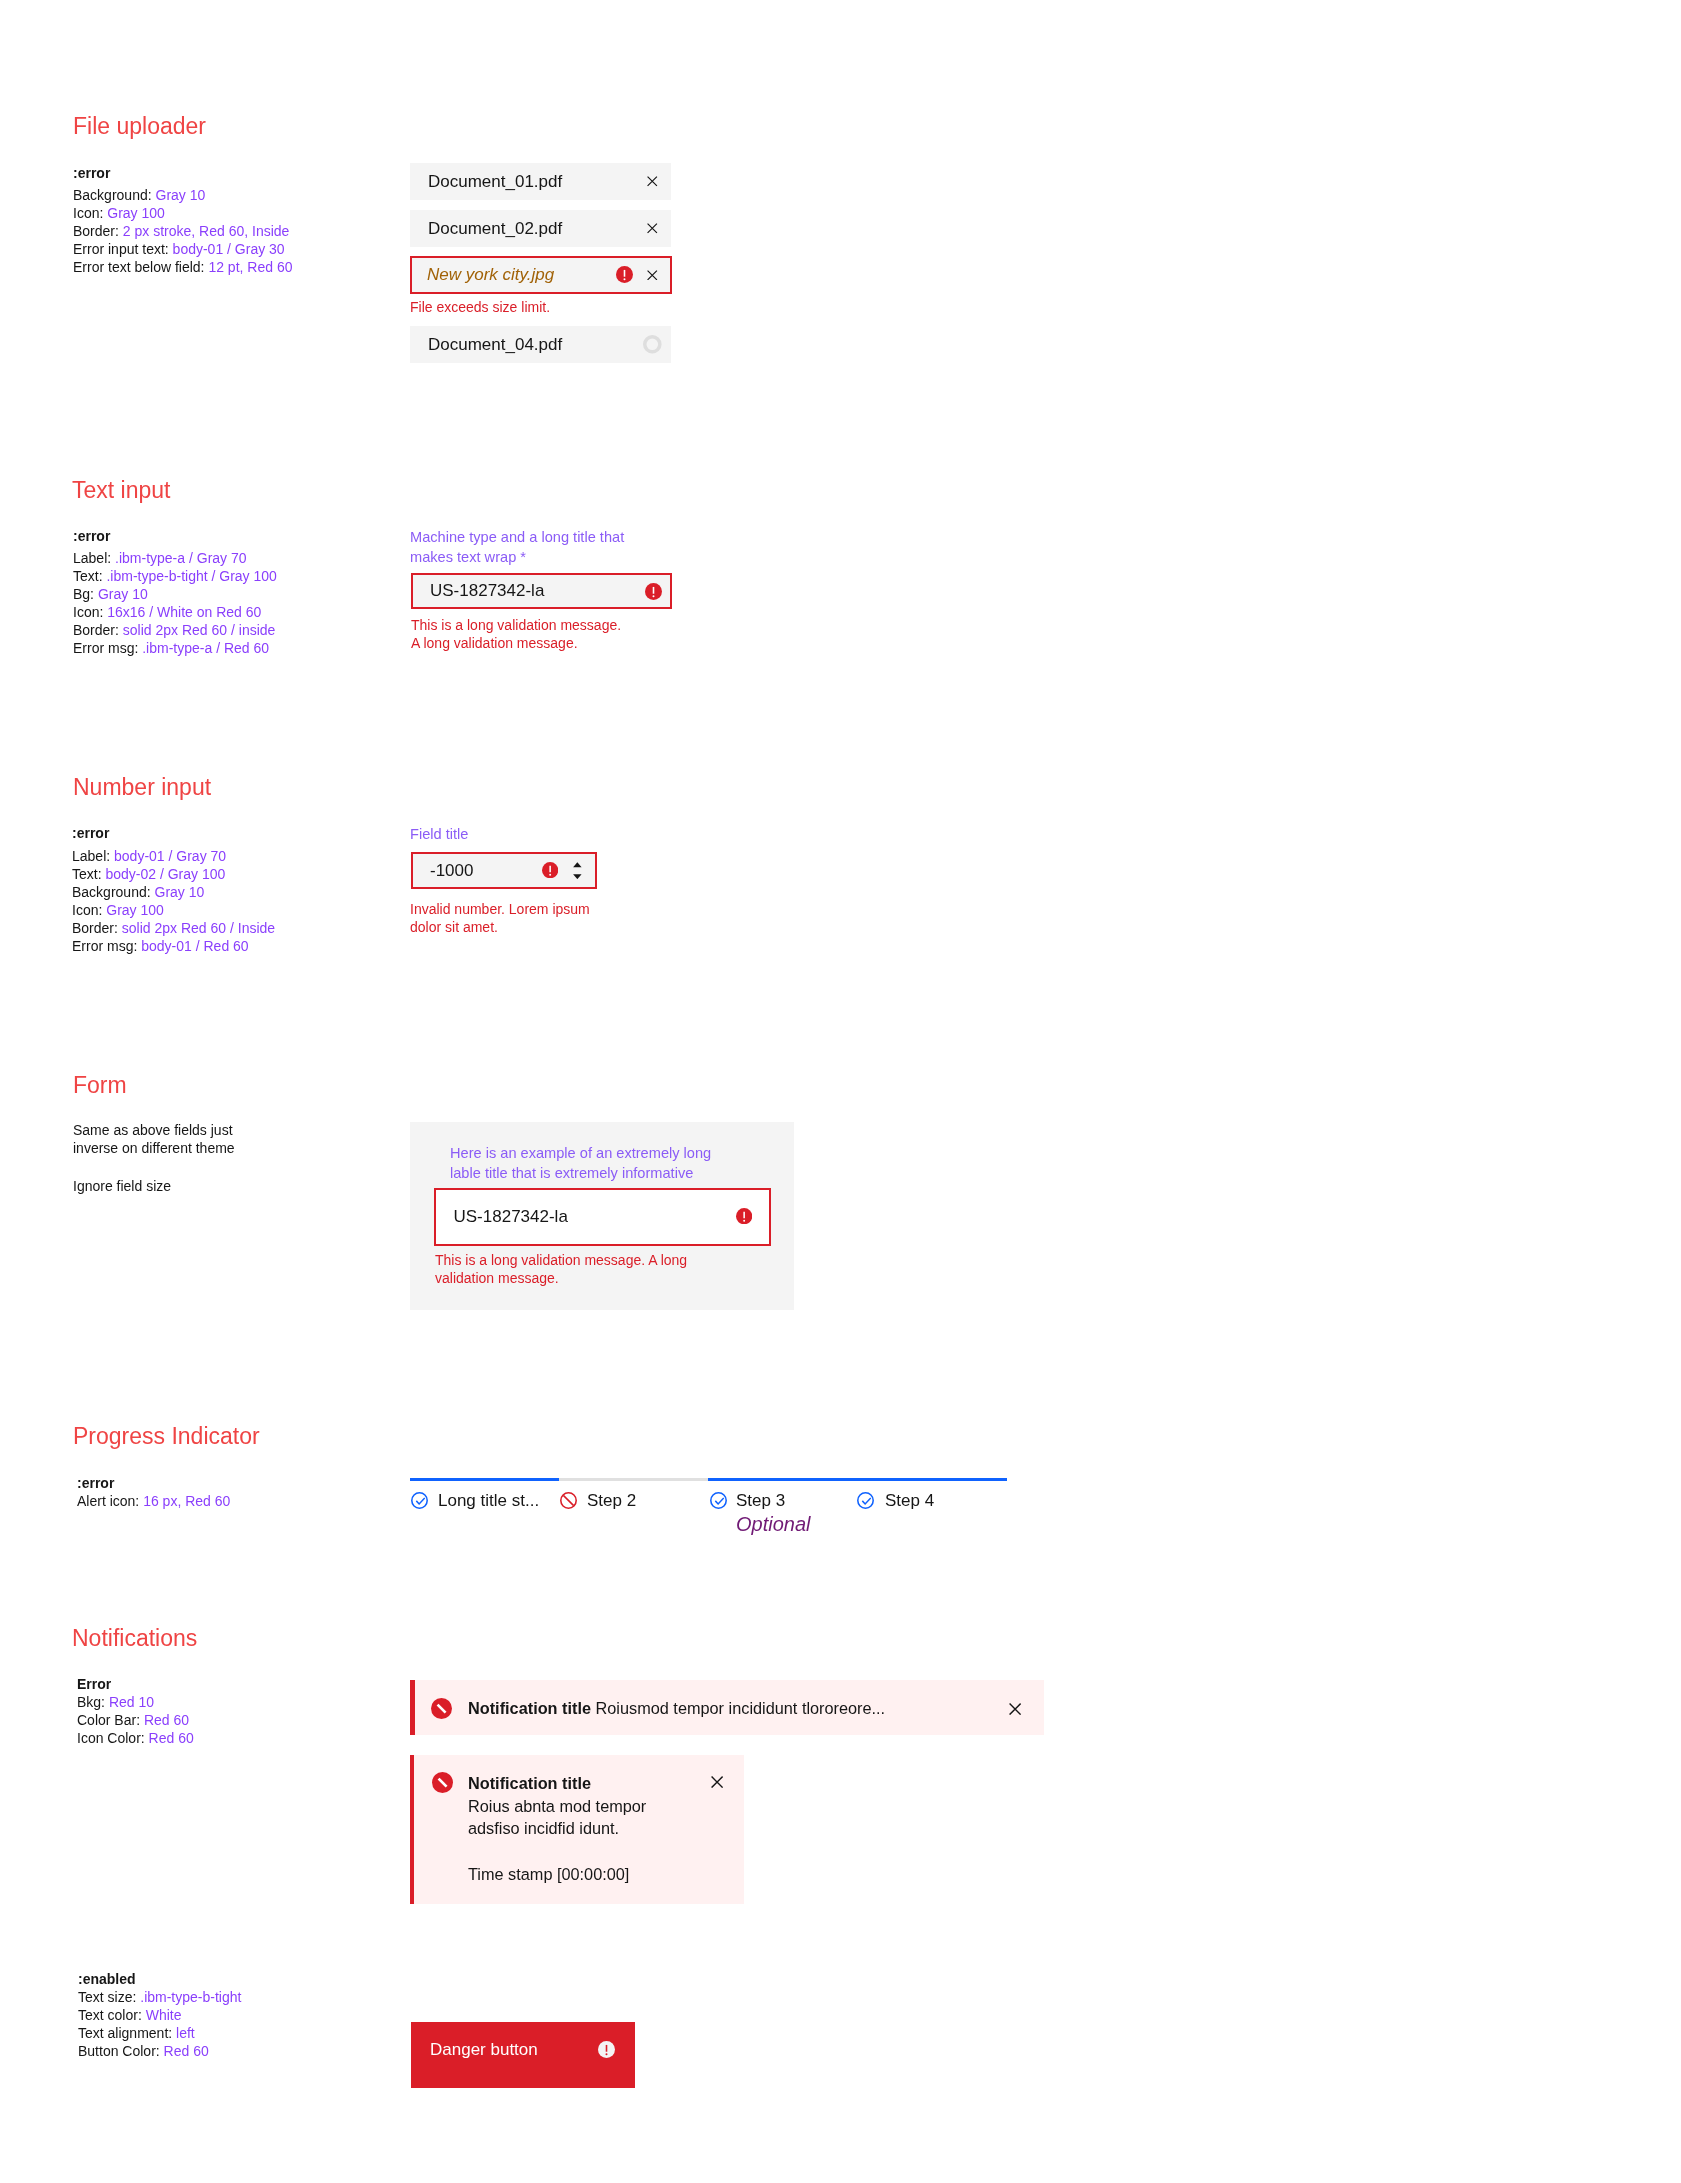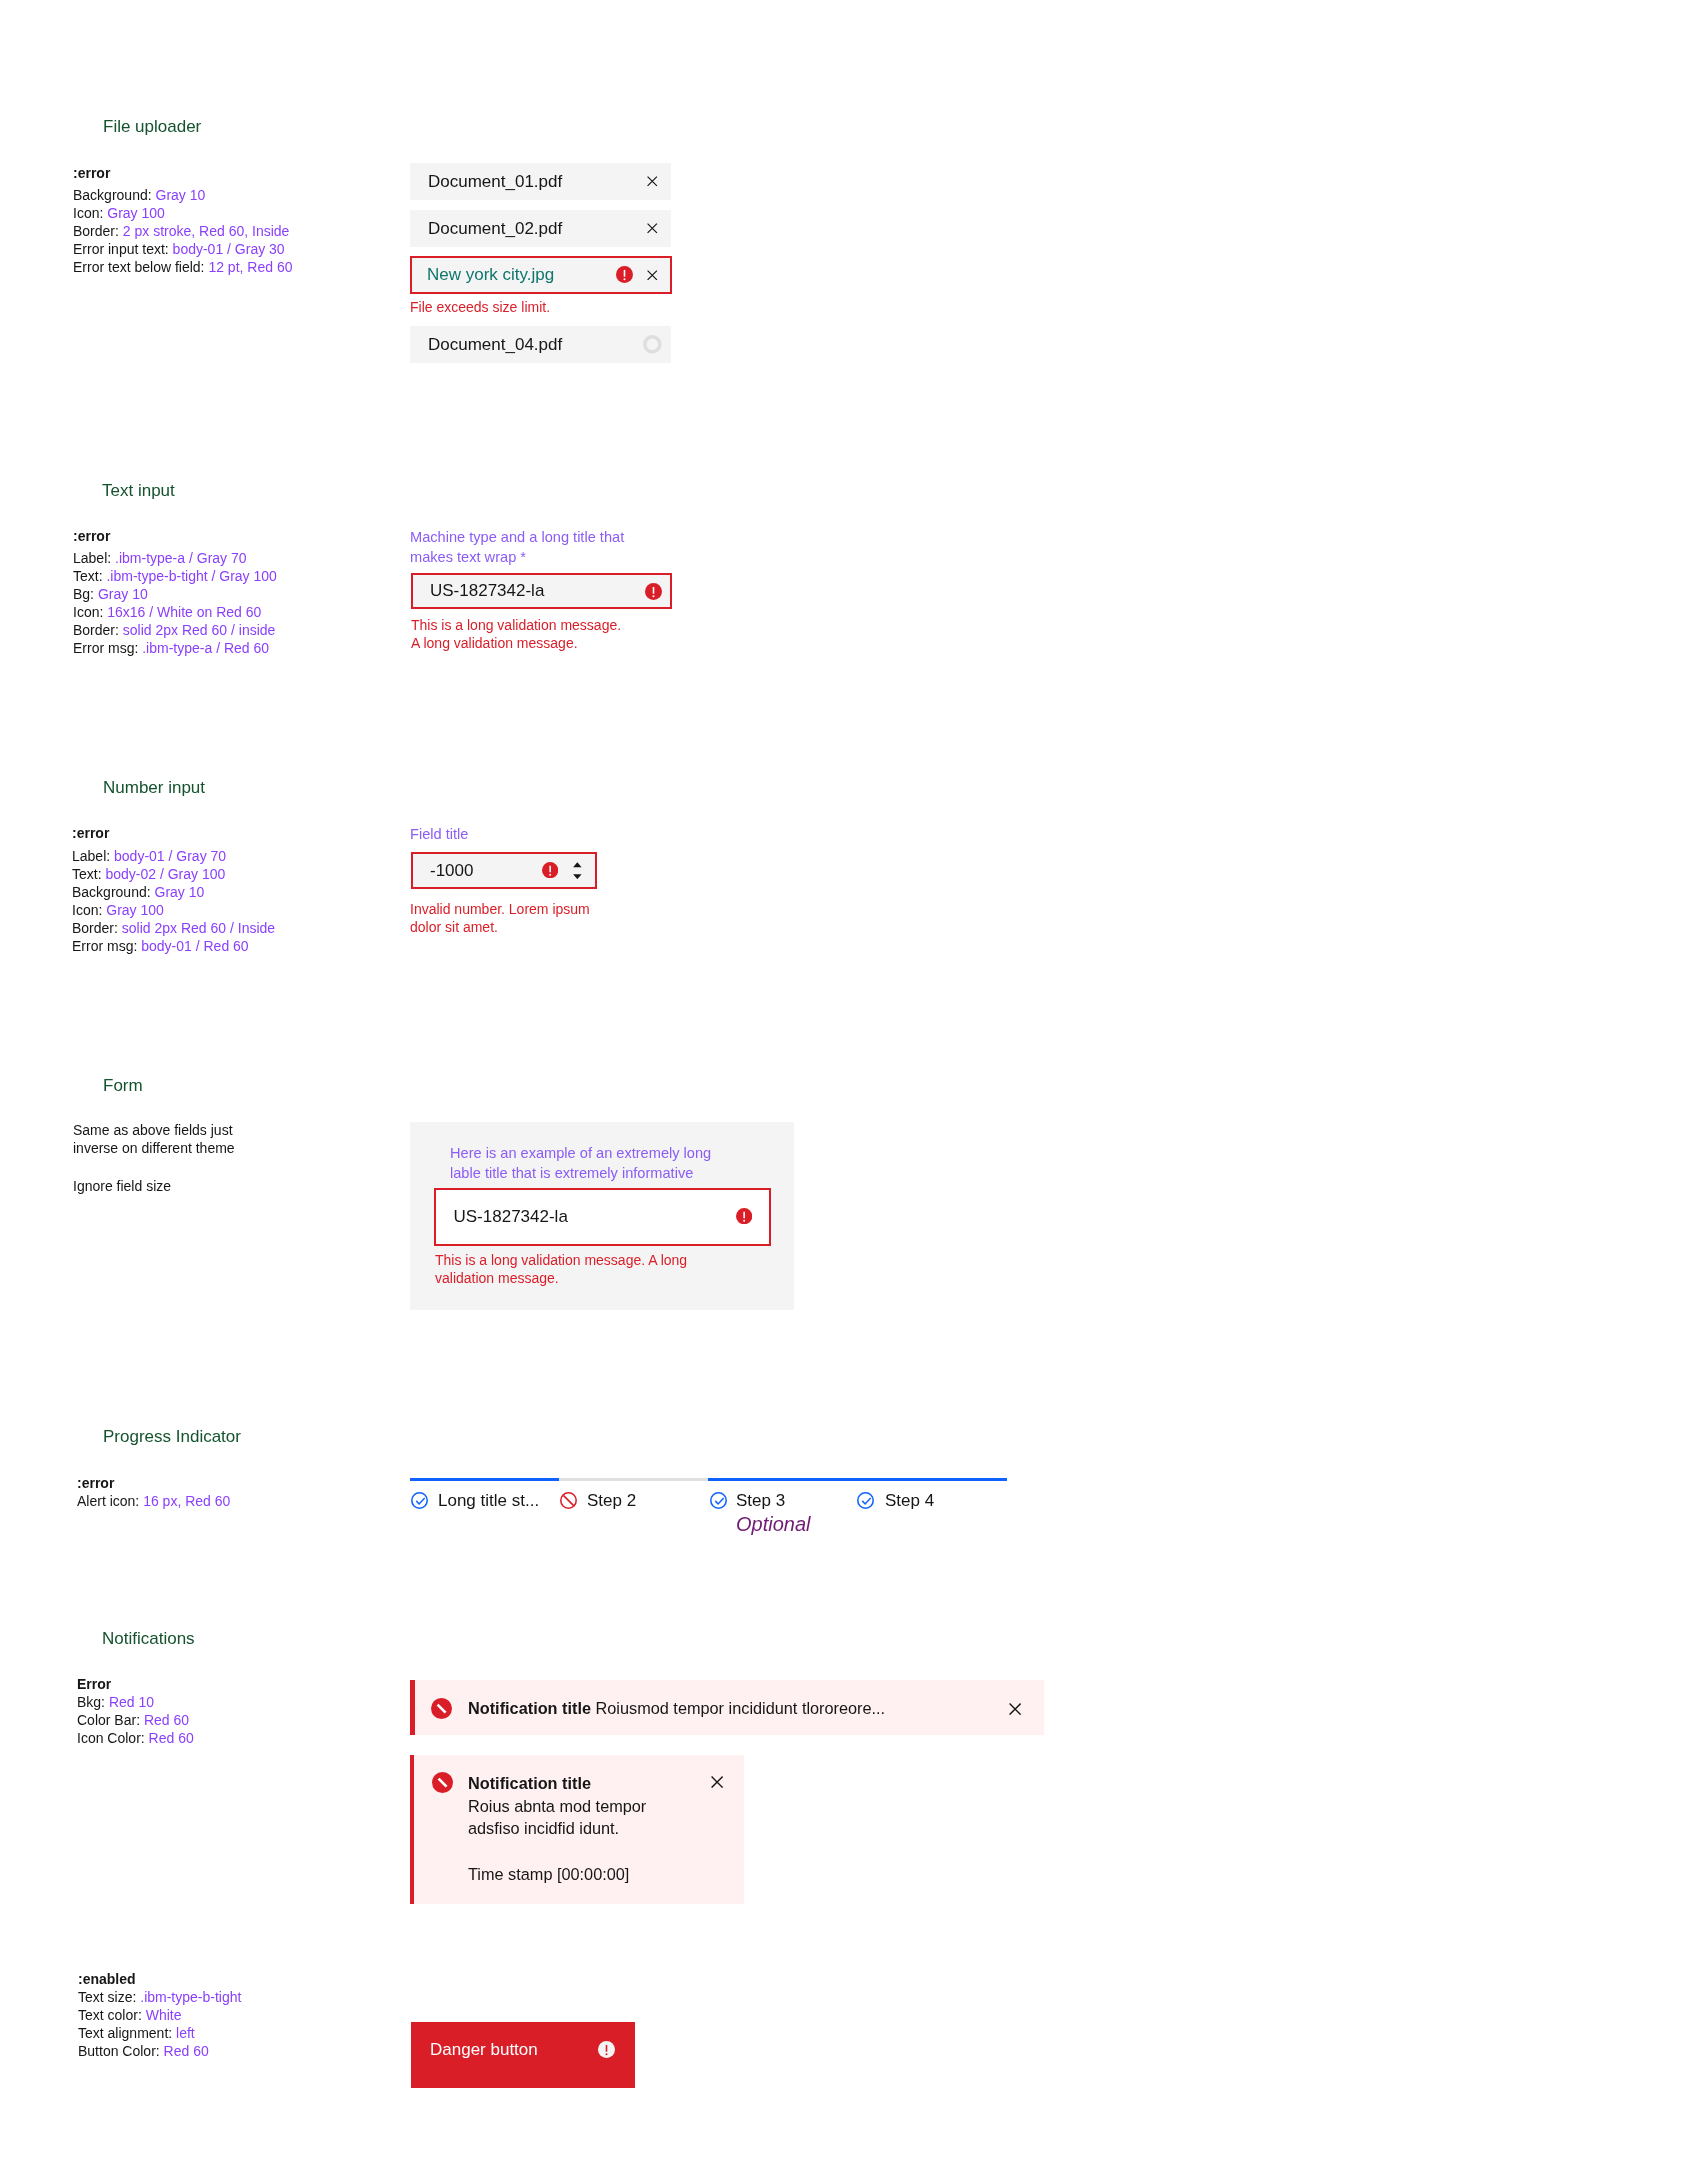--- a/index.html
+++ b/index.html
@@ -2,33 +2,33 @@
 <html style="font-size:9.3px"><head>
 <meta charset="utf-8">
 <style>
   html,body{margin:0;padding:0;}
   body{width:1681px;height:2183px;background:#ffffff;
        font-family:"Liberation Sans",sans-serif;
        -webkit-font-smoothing:antialiased;
        position:relative;overflow:hidden;}
   .abs{position:absolute;}
   
-  .sec-title{font-size:17px;font-weight:400;color:#14532d;line-height:23px;
-             white-space:nowrap;margin-left:30px;}
+  .sec-title{font-size:23px;font-weight:400;color:#ef4444;line-height:23px;
+             white-space:nowrap;}
   
   .spec{font-size:14px;line-height:18px;color:#161616;white-space:nowrap;}
   .spec .hd{font-weight:700;}
   .spec .v{color:#8a3ffc;margin-top:6px;}
   .spec .gap{display:block;height:3.5px;}
   
   .fu-row{position:absolute;background:#f4f4f4;box-sizing:border-box;}
   .fu-row .nm{position:absolute;left:18px;top:50%;transform:translateY(-50%);
               font-size:17px;color:#161616;white-space:nowrap;}
   .fu-row.err{background:#f4f4f4;border:2.3px solid #da1e28;}
-  .fu-row.err .nm{color:#0f766e;left:15px;}
+  .fu-row.err .nm{color:#a16207;left:15px;font-style:italic;}
   .errmsg{position:absolute;font-size:14px;color:#da1e28;line-height:18px;}
   
   .lbl{position:absolute;font-size:14.6px;color:#8b5cf6;line-height:20px;}
   .fld{position:absolute;background:#f4f4f4;border:2.3px solid #da1e28;box-sizing:border-box;}
   .fld .val{position:absolute;left:17px;top:50%;transform:translateY(-50%);
             font-size:17px;color:#161616;white-space:nowrap;}
   
   .ico{position:absolute;display:block;}
   
   .panel{position:absolute;background:#f4f4f4;}

